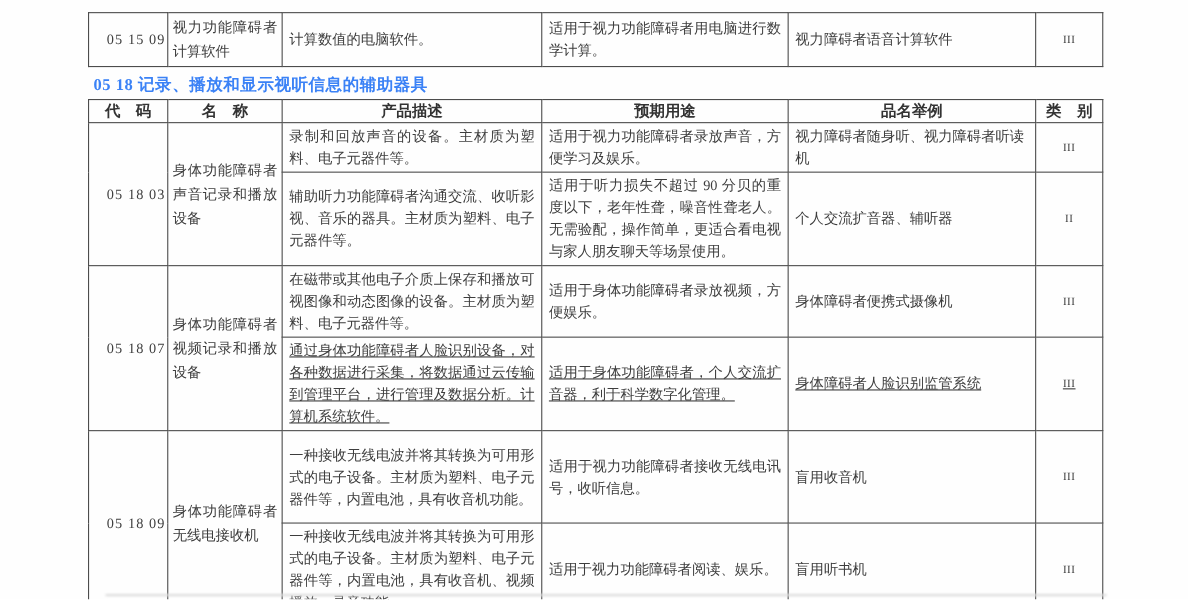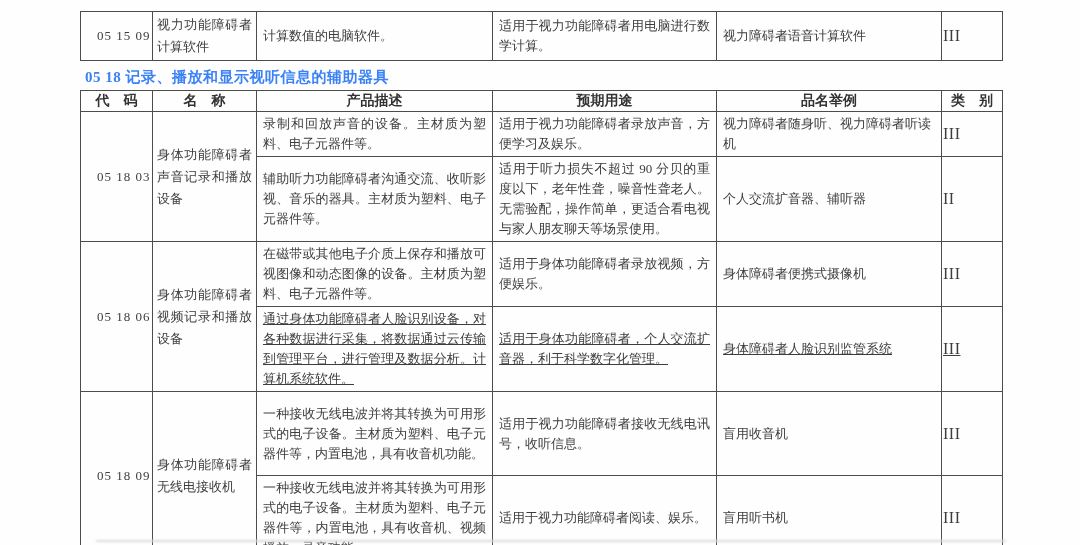--- a/index.html
+++ b/index.html
@@ -64,22 +64,23 @@
     padding:2px 6px;
     line-height:20px;
   }
   td.c-ex{
     text-align:left;
     vertical-align:middle;
     padding:2px 6px;
     line-height:20px;
   }
   td.c-cat{
+    text-align:center;
     vertical-align:middle;
-    font-size:16px;
+    font-size:10px;
     letter-spacing:.5px;
   }
   .section-title{
     position:absolute;
     left:85px;top:68px;
     font-size:15px;
     font-weight:bold;
     color:#3b82f6;
     letter-spacing:.5px;
     white-space:nowrap;
@@ -148,21 +149,21 @@
       <td class="c-cat">III</td>
     </tr>
     <tr class="h81">
       <td class="c-desc">辅助听力功能障碍者沟通交流、收听影视、音乐的器具。主材质为塑料、电子元器件等。</td>
       <td class="c-use">适用于听力损失不超过 90 分贝的重度以下，老年性聋，噪音性聋老人。无需验配，操作简单，更适合看电视与家人朋友聊天等场景使用。</td>
       <td class="c-ex">个人交流扩音器、辅听器</td>
       <td class="c-cat">II</td>
     </tr>
 
     <tr class="h64">
-      <td class="c-code" rowspan="2">05 18 06</td>
+      <td class="c-code" rowspan="2">05 18 07</td>
       <td class="c-name" rowspan="2">身体功能障碍者视频记录和播放设备</td>
       <td class="c-desc">在磁带或其他电子介质上保存和播放可视图像和动态图像的设备。主材质为塑料、电子元器件等。</td>
       <td class="c-use">适用于身体功能障碍者录放视频，方便娱乐。</td>
       <td class="c-ex">身体障碍者便携式摄像机</td>
       <td class="c-cat">III</td>
     </tr>
     <tr class="h76">
       <td class="c-desc">通过身体功能障碍者人脸识别设备，对各种数据进行采集，将数据通过云传输到管理平台，进行管理及数据分析。计算机系统软件。</td>
       <td class="c-use">适用于身体功能障碍者，个人交流扩音器，利于科学数字化管理。</td>
       <td class="c-ex">身体障碍者人脸识别监管系统</td>

